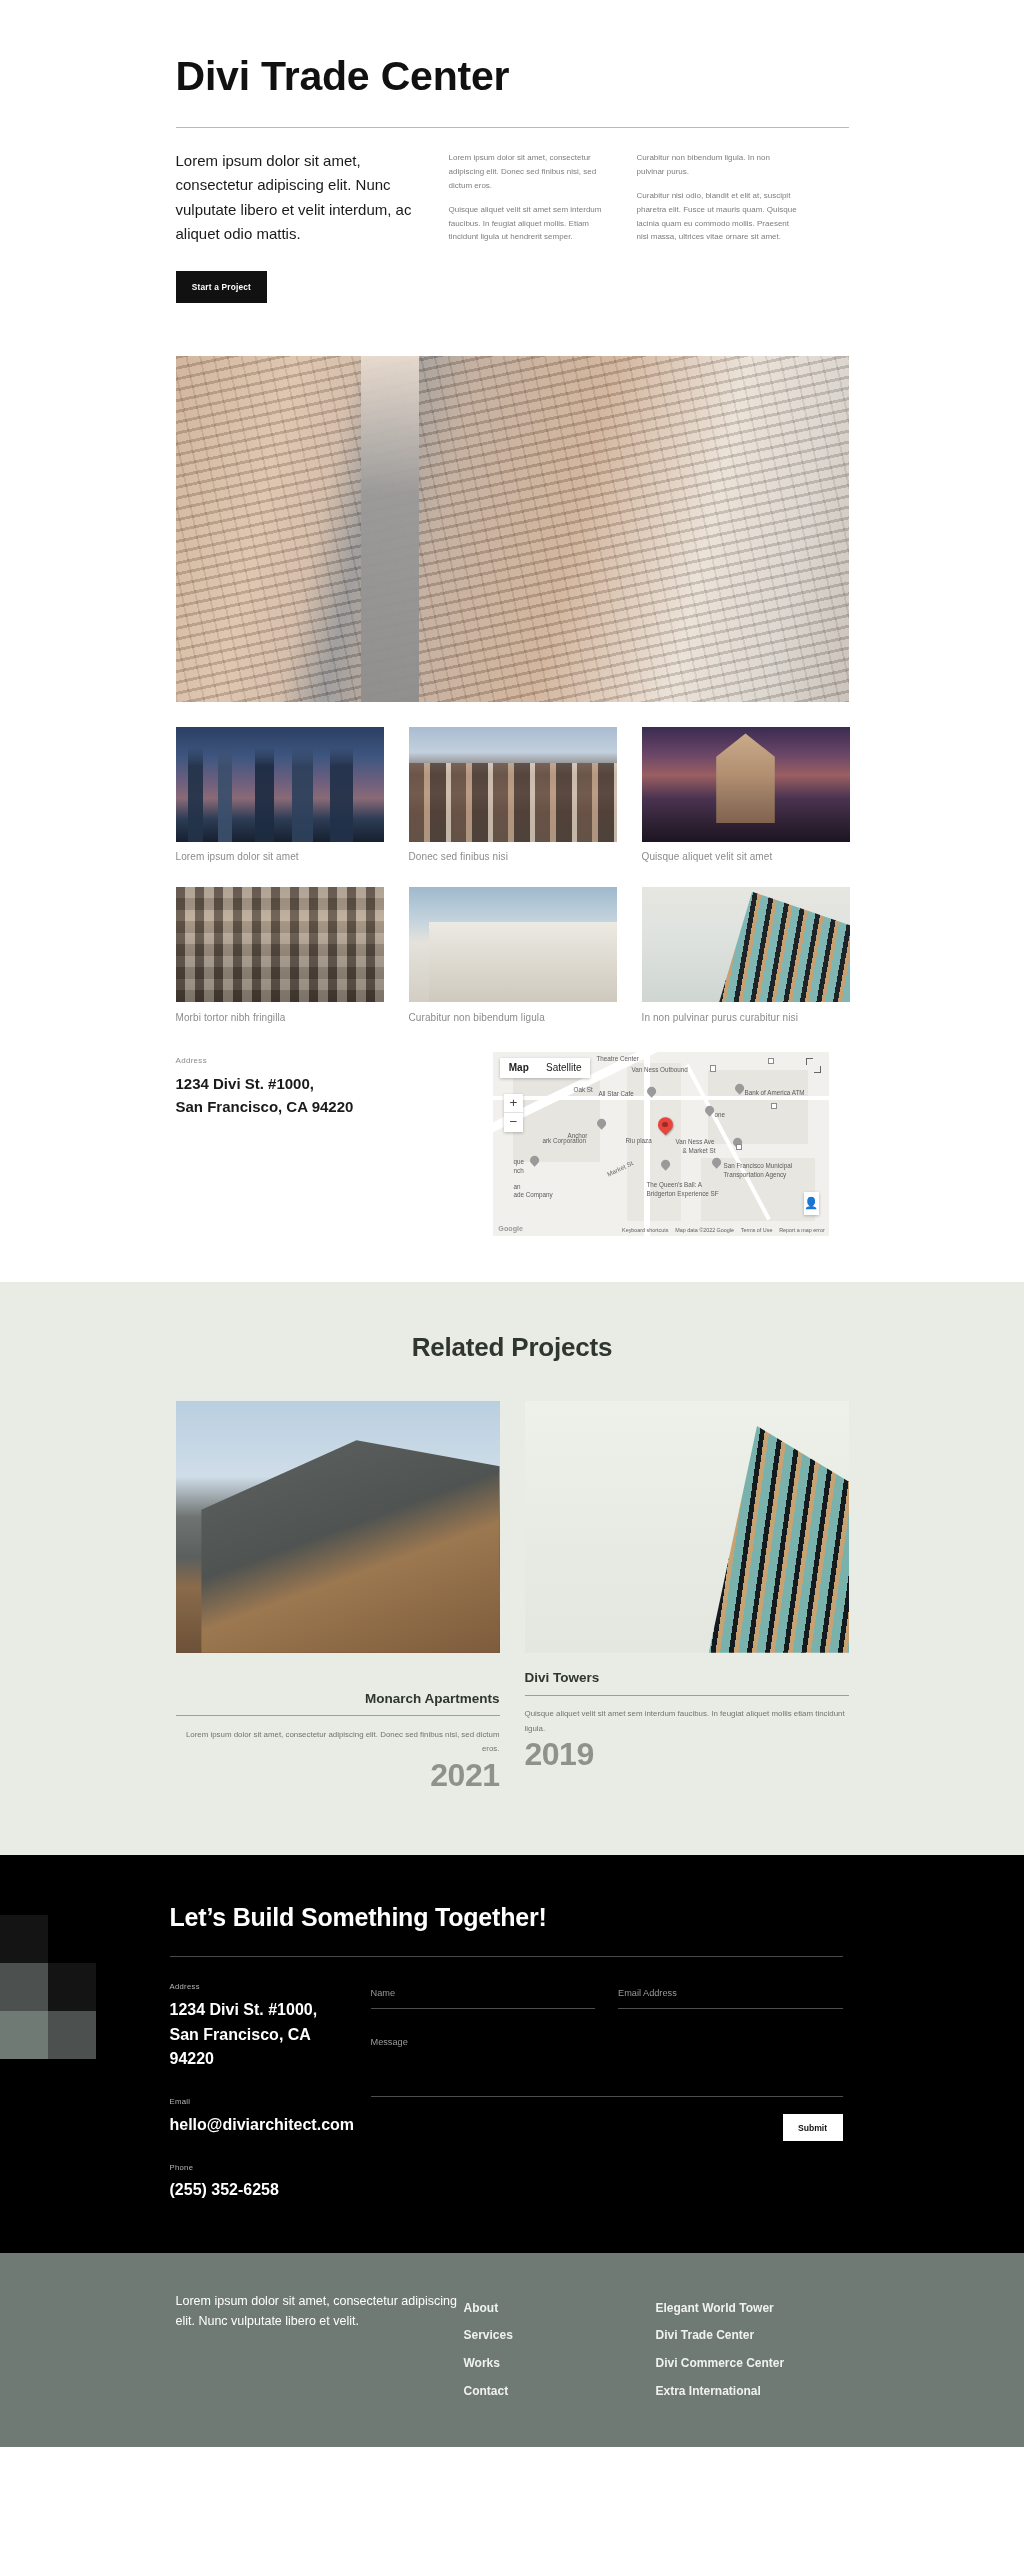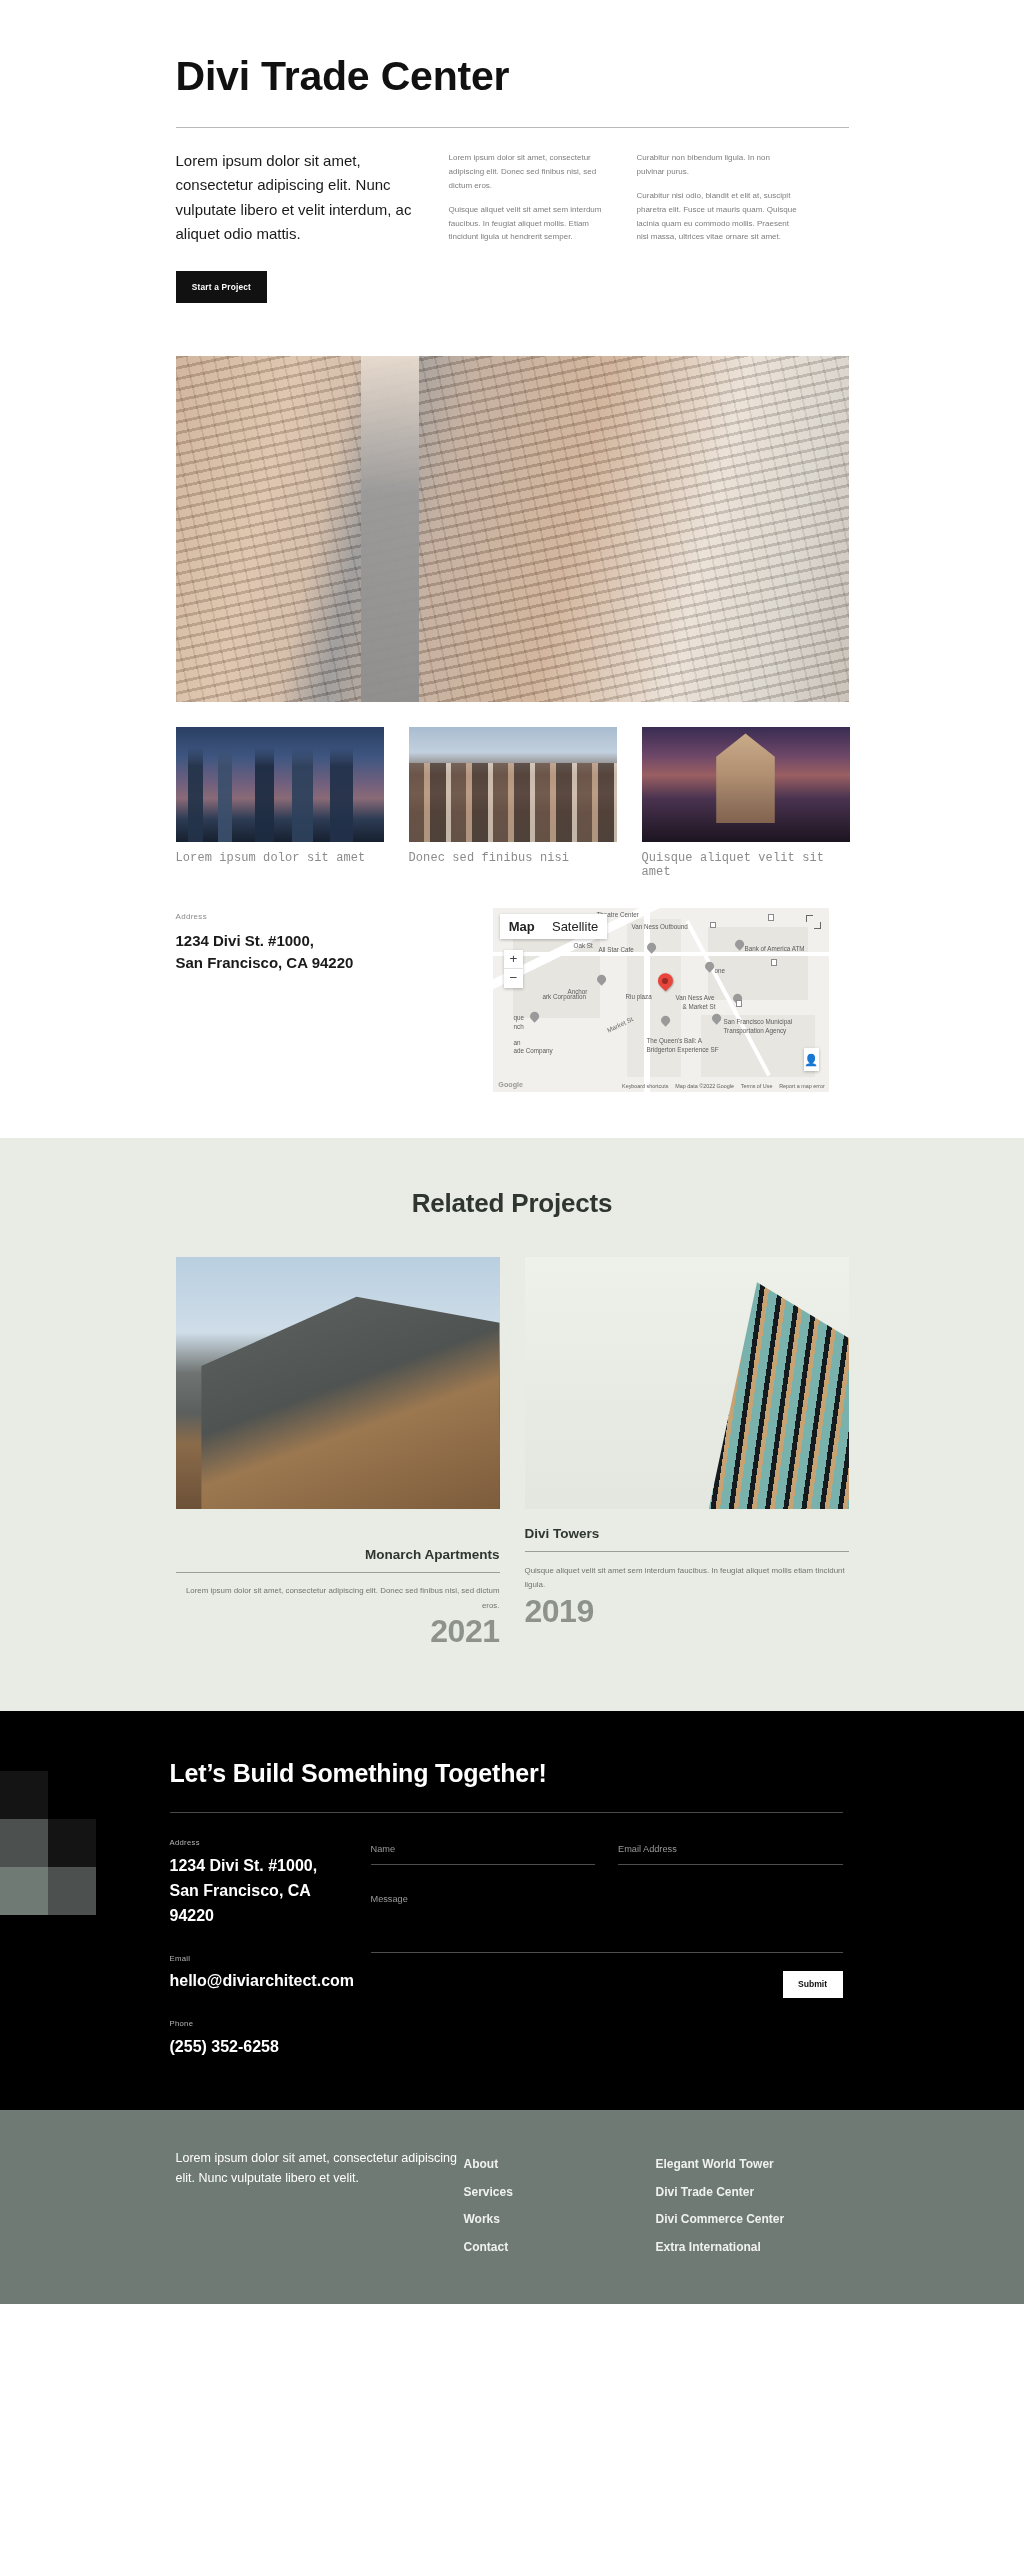--- a/index.html
+++ b/index.html
@@ -71,21 +71,21 @@
   .hero-img::after {
     content:""; position:absolute; left:185px; top:0; width:58px; height:100%;
     background:linear-gradient(180deg,#e9dcd0,#9b9a99 40%,#8f8e8d);
     opacity:0.95;
   }
 
   .grid-row { display:flex; gap:25px; margin-top:25px; }
   .grid-cell { width:208px; flex:none; }
   .thumb { width:208px; height:115px; overflow:hidden; position:relative; }
   .caption {
-    font-size:12px; color:#8b8b8b; margin-top:9.6px; letter-spacing:0.1px;font-family:Liberation Mono, monospace;
+    font-size:10px; color:#8b8b8b; margin-top:9.6px; letter-spacing:0.1px;
   }
 
   
   .th-city {
     background:linear-gradient(180deg,#2b3f63 0%,#3e5680 26%,#6e5f7e 48%,#8a6a77 62%,#2d3c55 80%,#16202f 100%);
   }
   .th-city::after{
     content:""; position:absolute; inset:0;
     background:
       linear-gradient(90deg,transparent 6%,#233349 6%,#233349 13%,transparent 13%,transparent 20%,#3b4f6c 20%,#3b4f6c 27%,transparent 27%,transparent 38%,#1d2c42 38%,#1d2c42 47%,transparent 47%,transparent 56%,#2e415c 56%,#2e415c 66%,transparent 66%,transparent 74%,#22314a 74%,#22314a 85%,transparent 85%);
@@ -162,21 +162,21 @@
   }
   .road-diag2 {
     position:absolute; left:58%; top:6%; width:52%; height:3.8px;
     background:#ffffff; transform:rotate(62deg); transform-origin:left center;
   }
   .map-typebtns {
     position:absolute; left:7.7px; top:5.8px; display:flex;
     background:#ffffff; box-shadow:0 1px 2.9px rgba(0,0,0,0.25);
   }
   .map-typebtns span {
-    font-size:13px; padding:4.8px 8.6px; color:#222; cursor:pointer;
+    font-size:10px; padding:4.8px 8.6px; color:#222; cursor:pointer;
   }
   .map-typebtns span.active { font-weight:700; }
   .map-zoom {
     position:absolute; left:11.5px; top:42px; width:19px;
     background:#ffffff; box-shadow:0 1px 2.9px rgba(0,0,0,0.25);
   }
   .map-zoom div {
     height:19px; line-height:18px; text-align:center;
     font-size:13.5px; color:#444; cursor:pointer;
   }
@@ -368,20 +368,34 @@
         <div class="grid-cell">
           <div class="thumb th-victorian"></div>
           <div class="caption">Donec sed finibus nisi</div>
         </div>
         <div class="grid-cell">
           <div class="thumb th-night"></div>
           <div class="caption">Quisque aliquet velit sit amet</div>
         </div>
       </div>
 
+      <div class="grid-row">
+        <div class="grid-cell">
+          <div class="thumb th-brick"></div>
+          <div class="caption">Morbi tortor nibh fringilla</div>
+        </div>
+        <div class="grid-cell">
+          <div class="thumb th-white"></div>
+          <div class="caption">Curabitur non bibendum ligula</div>
+        </div>
+        <div class="grid-cell">
+          <div class="thumb th-glass"></div>
+          <div class="caption">In non pulvinar purus curabitur nisi</div>
+        </div>
+      </div>
 
       <div class="addr-row">
         <div class="addr-block">
           <div class="addr-label">Address</div>
           <div class="addr-value">
             <span>1234 Divi St. #1000,</span><br>
             <span>San Francisco, CA 94220</span>
           </div>
         </div>
 

